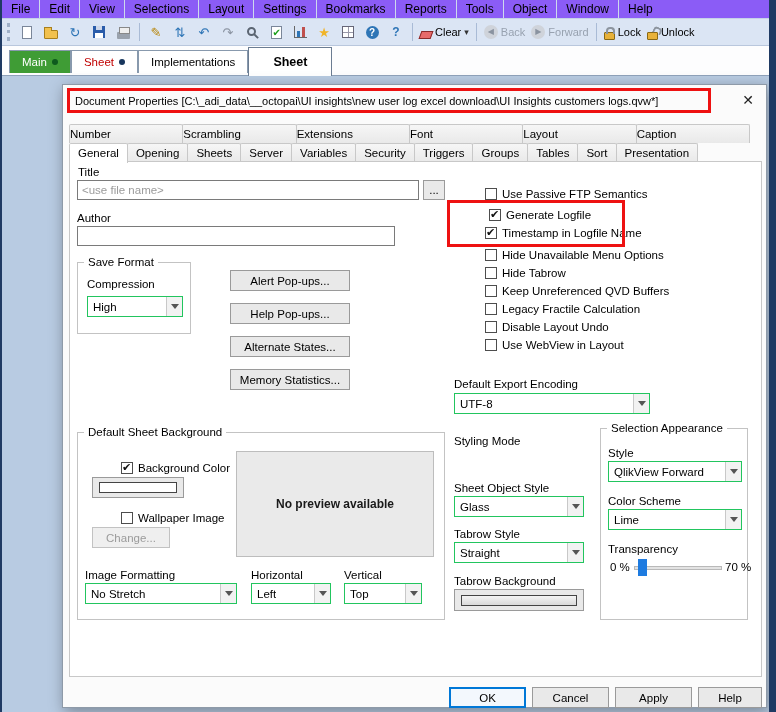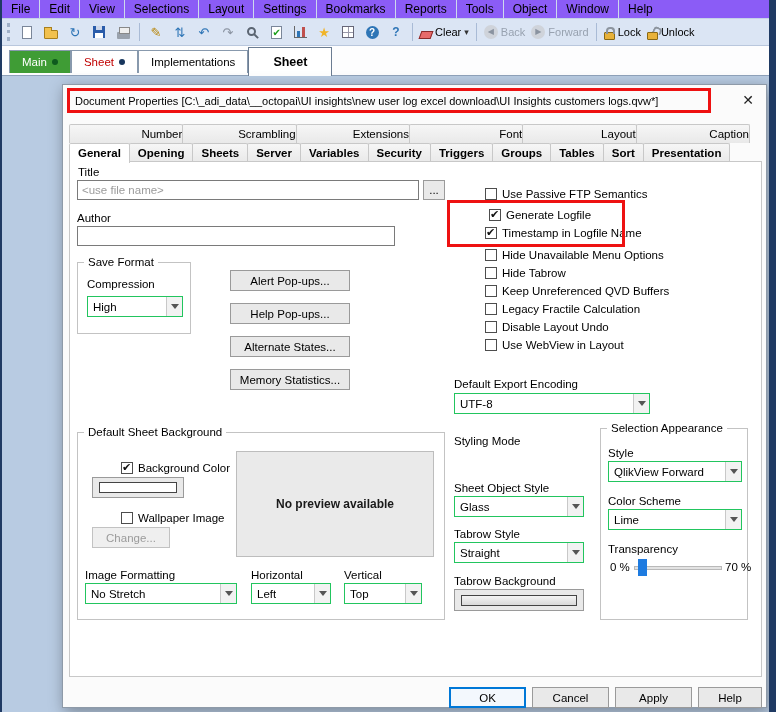--- a/index.html
+++ b/index.html
@@ -73,24 +73,24 @@
   .dialog { position:absolute; left:62px; top:84px; width:705px; height:624px; background:#fbfbfb;
             border:1px solid #8e9aa8; box-shadow:2px 4px 14px rgba(0,0,0,.35); z-index:20; }
   .dlg-title { position:absolute; left:4px; top:3px; width:644px; height:25px; border:3px solid #ee1111;
                display:flex; align-items:center; padding:0 5px; font-size:11px; background:#fbfbfb;
                white-space:nowrap; overflow:hidden; }
   .dlg-close { position:absolute; right:9px; top:6px; width:18px; height:18px; font-size:14px;
                line-height:18px; text-align:center; color:#222; }
 
   .dlg-tabs1 { position:absolute; left:6px; top:39px; width:680px; height:19px; display:flex; }
   .dtab1 { flex:1; border:1px solid #c8c8c8; border-bottom:none; background:linear-gradient(#f6f6f6,#e9e9e9);
-           text-align:right; line-height:18px; font-size:11.5px; margin-right:-1px; border-radius:2px 2px 0 0; }
+           text-align:left; line-height:18px; font-size:11.5px; margin-right:-1px; border-radius:2px 2px 0 0; }
   .dlg-tabs2 { position:absolute; left:6px; top:58px; height:19px; display:flex; }
   .dtab2 { padding:0 8px; border:1px solid #c8c8c8; border-bottom:none; background:linear-gradient(#f6f6f6,#e9e9e9);
-           line-height:18px; font-size:11.5px; margin-right:-1px; border-radius:2px 2px 0 0; white-space:nowrap;font-weight:bold; }
+           line-height:18px; font-size:11.5px; margin-right:-1px; border-radius:2px 2px 0 0; white-space:nowrap; }
   .dtab2.active { background:#fff; position:relative; z-index:6; height:20px; }
 
   .page { position:absolute; left:6px; top:76px; width:693px; height:516px; background:#fff; border:1px solid #c8c8c8; }
 
   .lbl { position:absolute; font-size:11.5px; white-space:nowrap; }
   .txt-input { position:absolute; height:20px; border:1px solid #7a7a7a; background:#fff; font-family:"Liberation Sans",sans-serif;
                font-size:11.5px; padding:0 4px; }
   .txt-input::placeholder { color:#9b9b9b; }
   .btn { position:absolute; height:21px; background:#e9e9e9; border:1px solid #9a9a9a; font-size:11.5px;
          display:flex; align-items:center; justify-content:center; white-space:nowrap; }

